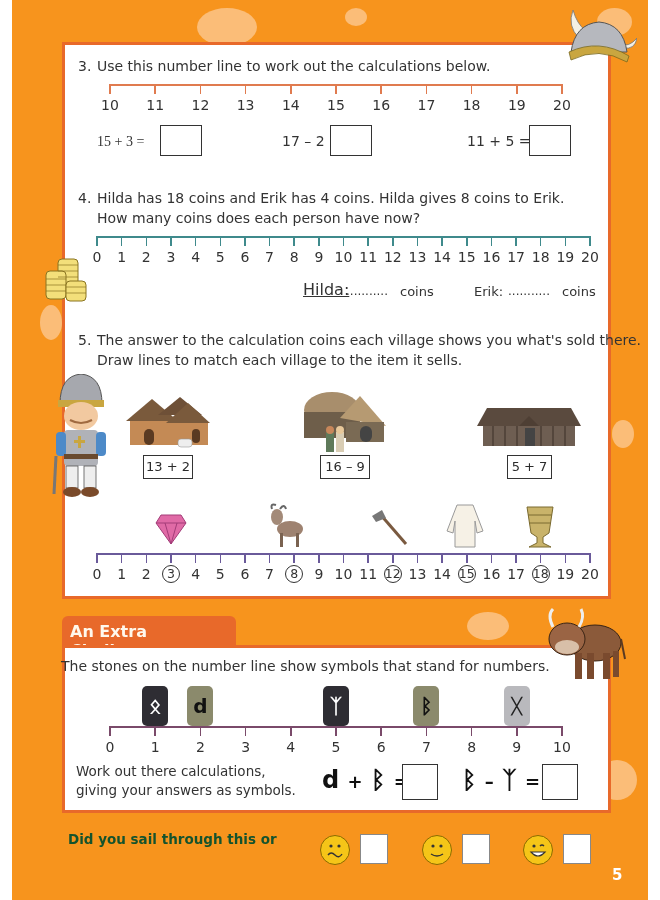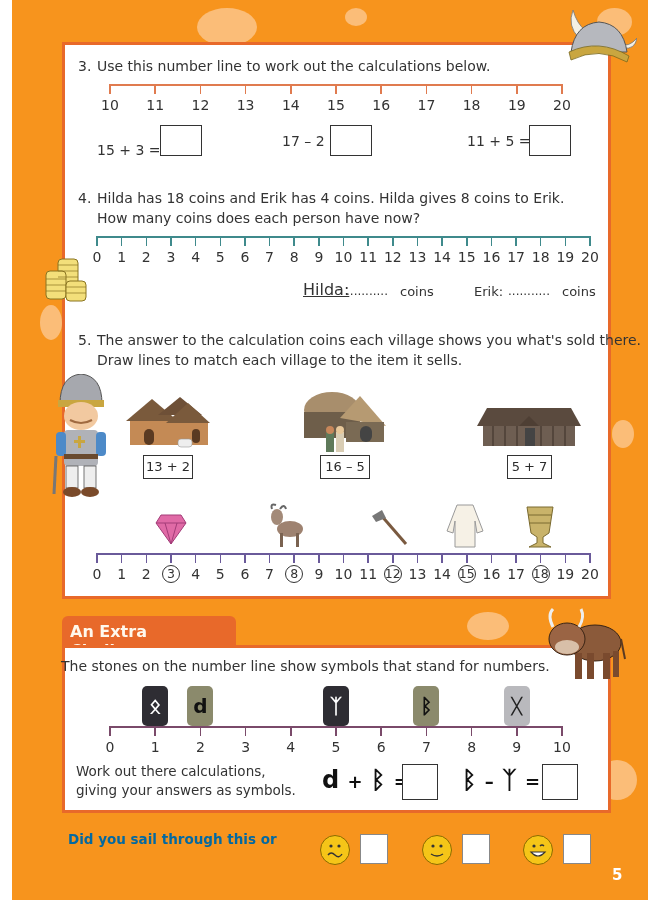--- a/index.html
+++ b/index.html
@@ -9,21 +9,21 @@
   .cloud { position: absolute; background: #fbbd78; border-radius: 50%; }
   .panel { position: absolute; background: #fff; border: 3px solid #e8692a; }
   .txt { position: absolute; font-size: 14px; white-space: nowrap; color: #333; }
   .nl-line { position: absolute; height: 2px; }
   .tick { position: absolute; width: 1.5px; height: 10px; }
   .nl-label { position: absolute; font-size: 14px; transform: translateX(-50%); color: #333; text-align:center; }
   .nl-label.circled { border: 1.3px solid #333; border-radius: 50%; width: 18px; height: 18px; line-height: 16px; font-size: 12.5px; top: auto; }
   .abox { position: absolute; border: 1.5px solid #333; background: #fff; }
   .calc-box { position: absolute; border: 1.3px solid #333; background:#fff; font-size: 13px; text-align: center; line-height: 22px; }
   .header-tab { position: absolute; left: 62px; top: 616px; width: 174px; height: 32px; background: #e8692a; border-radius: 6px 6px 0 0; color: #fff8ec; font-weight: bold; font-size: 16px; padding: 6px 8px; font-family: "DejaVu Sans", sans-serif; }
-  .footer-q { position: absolute; left: 68px; top: 830px; color: #0369a1; font-weight: bold; font-size: 13.5px; line-height: 18px; }
+  .footer-q { position: absolute; left: 68px; top: 830px; color: #14532d; font-weight: bold; font-size: 13.5px; line-height: 18px; }
   .smiley { position: absolute; width: 30px; height: 30px; border-radius: 50%; background: #f5c518; border: 1.2px solid #8a6a00; }
   .sq { position: absolute; width: 28px; height: 30px; background: #fff; border: 1px solid #888; }
   .pagenum { position: absolute; left: 612px; top: 866px; color: #fff; font-weight: bold; font-size: 15px; }
   .rune-stone { position: absolute; width: 26px; height: 40px; border-radius: 5px; display:flex; align-items:center; justify-content:center; font-size: 20px; font-weight: bold; }
 </style>
 </head>
 <body>
 
 <div class="page">
   <div class="cloud" style="left:185px;top:8px;width:60px;height:38px;"></div>
@@ -58,21 +58,21 @@
     <div class="tick" style="left: 425.65px; top: 84px; background: rgb(224, 123, 79);"></div>
     <div class="nl-label" style="left: 426.4px; top: 97px;">17</div>
     <div class="tick" style="left: 470.85px; top: 84px; background: rgb(224, 123, 79);"></div>
     <div class="nl-label" style="left: 471.6px; top: 97px;">18</div>
     <div class="tick" style="left: 516.05px; top: 84px; background: rgb(224, 123, 79);"></div>
     <div class="nl-label" style="left: 516.8px; top: 97px;">19</div>
     <div class="tick" style="left: 561.25px; top: 84px; background: rgb(224, 123, 79);"></div>
     <div class="nl-label" style="left: 562px; top: 97px;">20</div>
   </div>
 <div id="calc3">
-    <div class="txt" style="left: 97px; top: 142px;">15 + 3 =</div>
+    <div class="txt" style="left: 97px; top: 134px; font-family: Liberation Serif, serif;">15 + 3 =</div>
     <div class="abox" style="left: 160px; top: 125px; width: 42px; height: 31px;"></div>
     <div class="txt" style="left: 282px; top: 133px;">17 – 2 =</div>
     <div class="abox" style="left: 330px; top: 125px; width: 42px; height: 31px;"></div>
     <div class="txt" style="left: 467px; top: 133px;">11 + 5 =</div>
     <div class="abox" style="left: 529px; top: 125px; width: 42px; height: 31px;"></div>
   </div>
 
 <div class="txt" style="left:78px;top:190px;">4.</div>
 <div class="txt" style="left:97px;top:190px;">Hilda has 18 coins and Erik has 4 coins.  Hilda gives 8 coins to Erik.</div>
 <div class="txt" style="left:97px;top:210px;">How many coins does each person have now?</div>
@@ -188,21 +188,21 @@
       <line x1="68" y1="22" x2="68" y2="42"></line>
         <line x1="80" y1="22" x2="80" y2="42"></line>
         <line x1="92" y1="22" x2="92" y2="42"></line>
     </g>
     <polygon points="46,22 56,12 66,22" fill="#4e3f34"></polygon>
       <rect x="52" y="24" width="10" height="18" fill="#444"></rect>
   </svg>
 </div>
 <div id="village-calcs">
     <div class="calc-box" style="left: 143px; top: 455px; width: 50px; height: 24px;">13 + 2</div>
-    <div class="calc-box" style="left: 320px; top: 455px; width: 50px; height: 24px;">16 – 5</div>
+    <div class="calc-box" style="left: 320px; top: 455px; width: 50px; height: 24px;">16 – 9</div>
     <div class="calc-box" style="left: 507px; top: 455px; width: 45px; height: 24px;">5 + 7</div>
   </div>
 
 <div style="position:absolute;left:155px;top:513px;">
   <svg width="32" height="32" viewBox="0 0 32 32">
       <polygon points="6,2 26,2 31,10 16,31 1,10" fill="#e06aa6" stroke="#a33c78" stroke-width="1"></polygon>
       <polyline points="1,10 31,10" stroke="#a33c78" fill="none"></polyline>
       <polyline points="10,10 16,31 22,10" stroke="#a33c78" fill="none"></polyline>
     </svg>
 </div>

